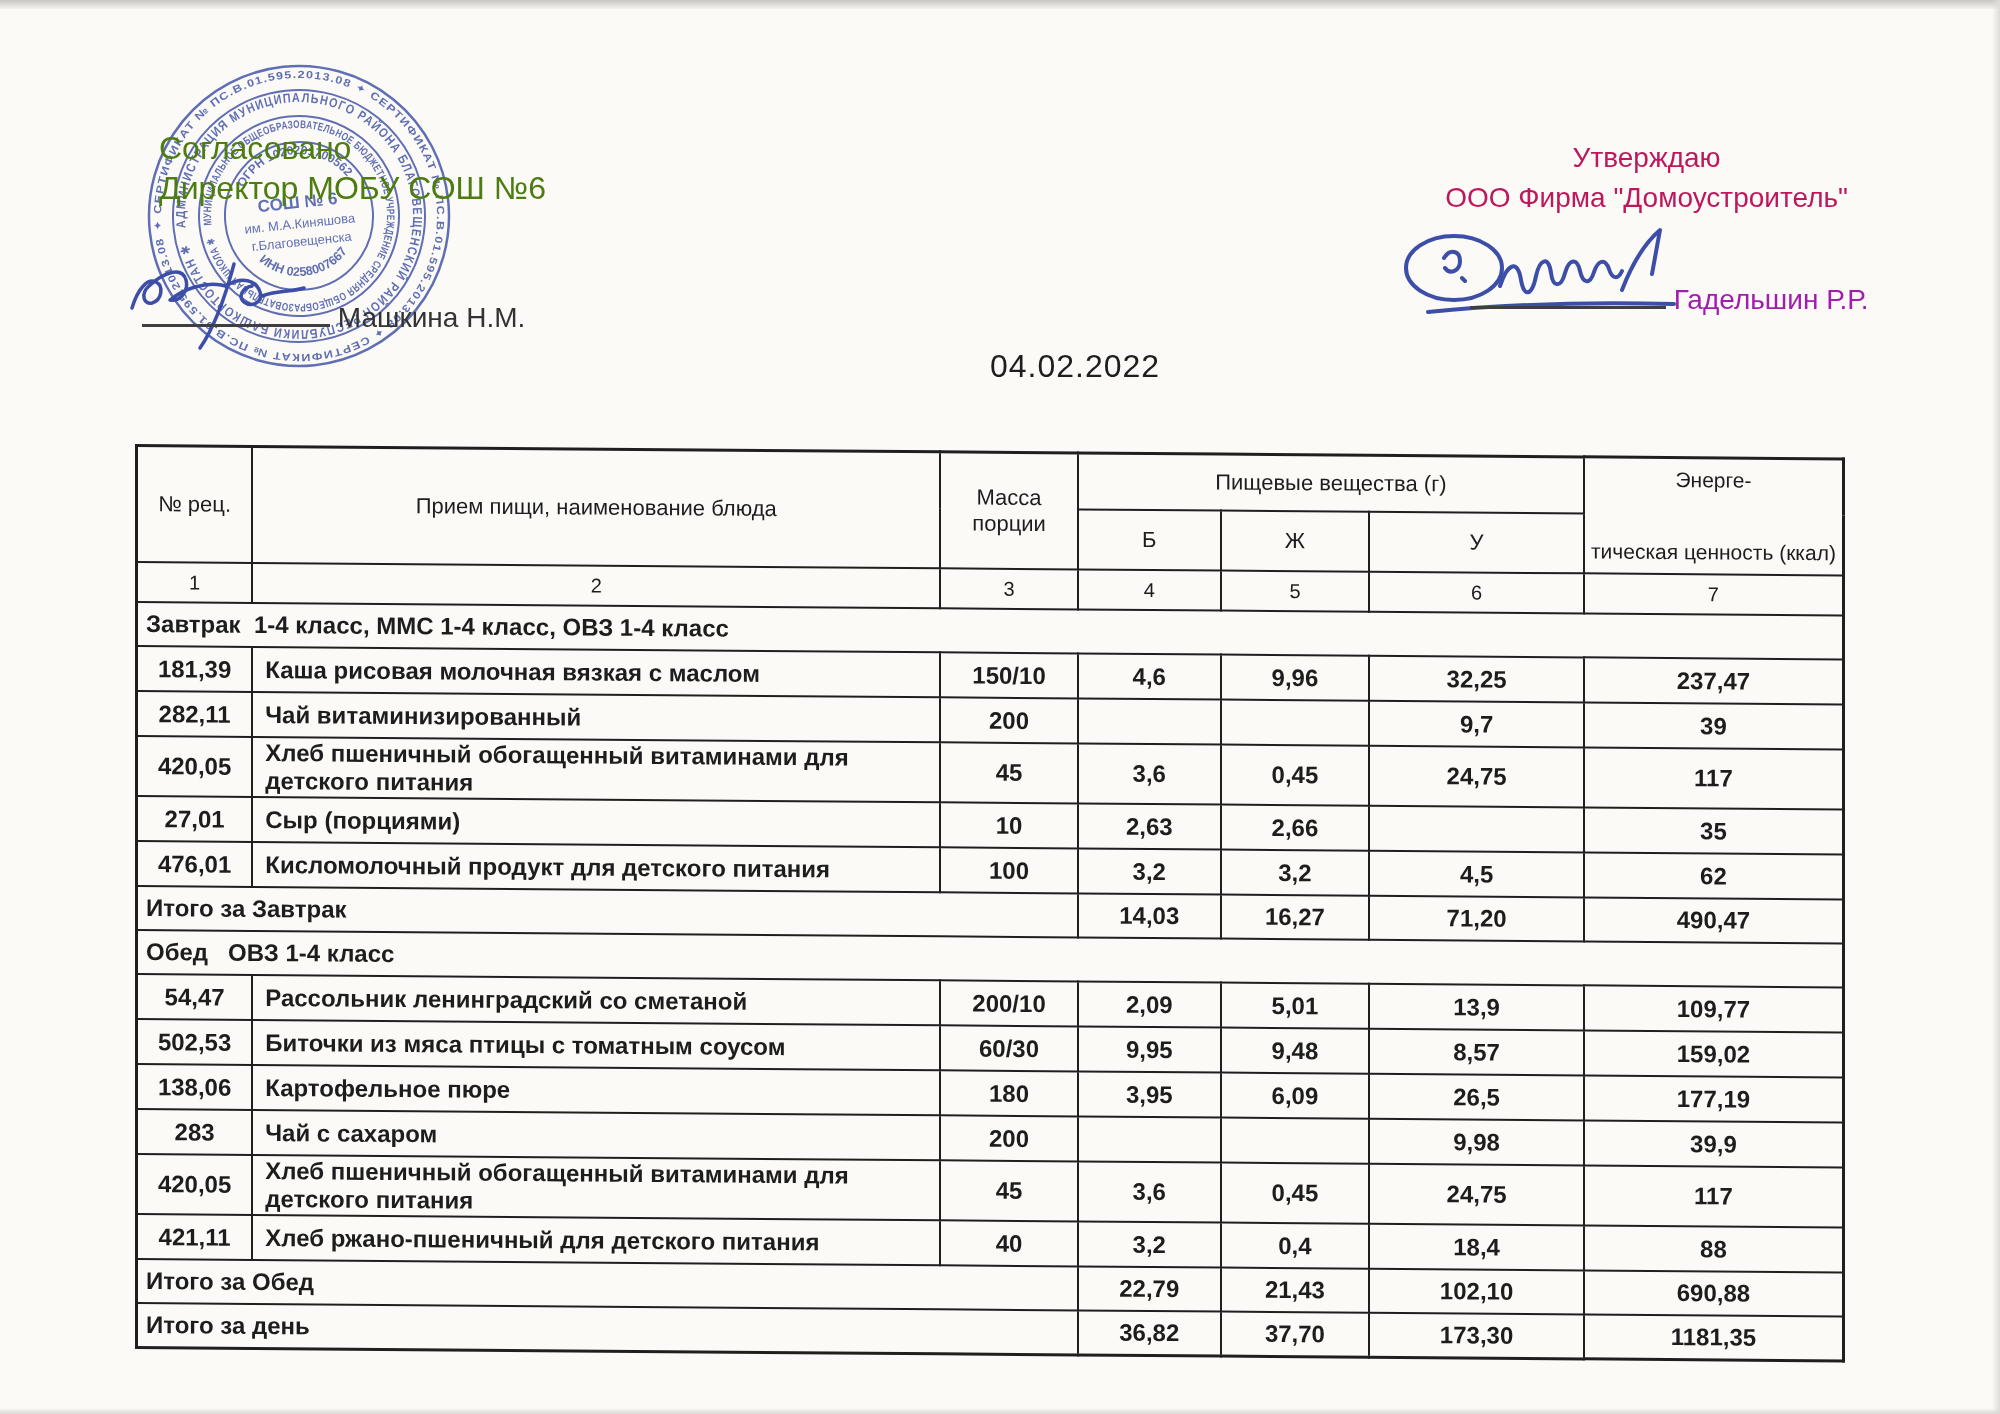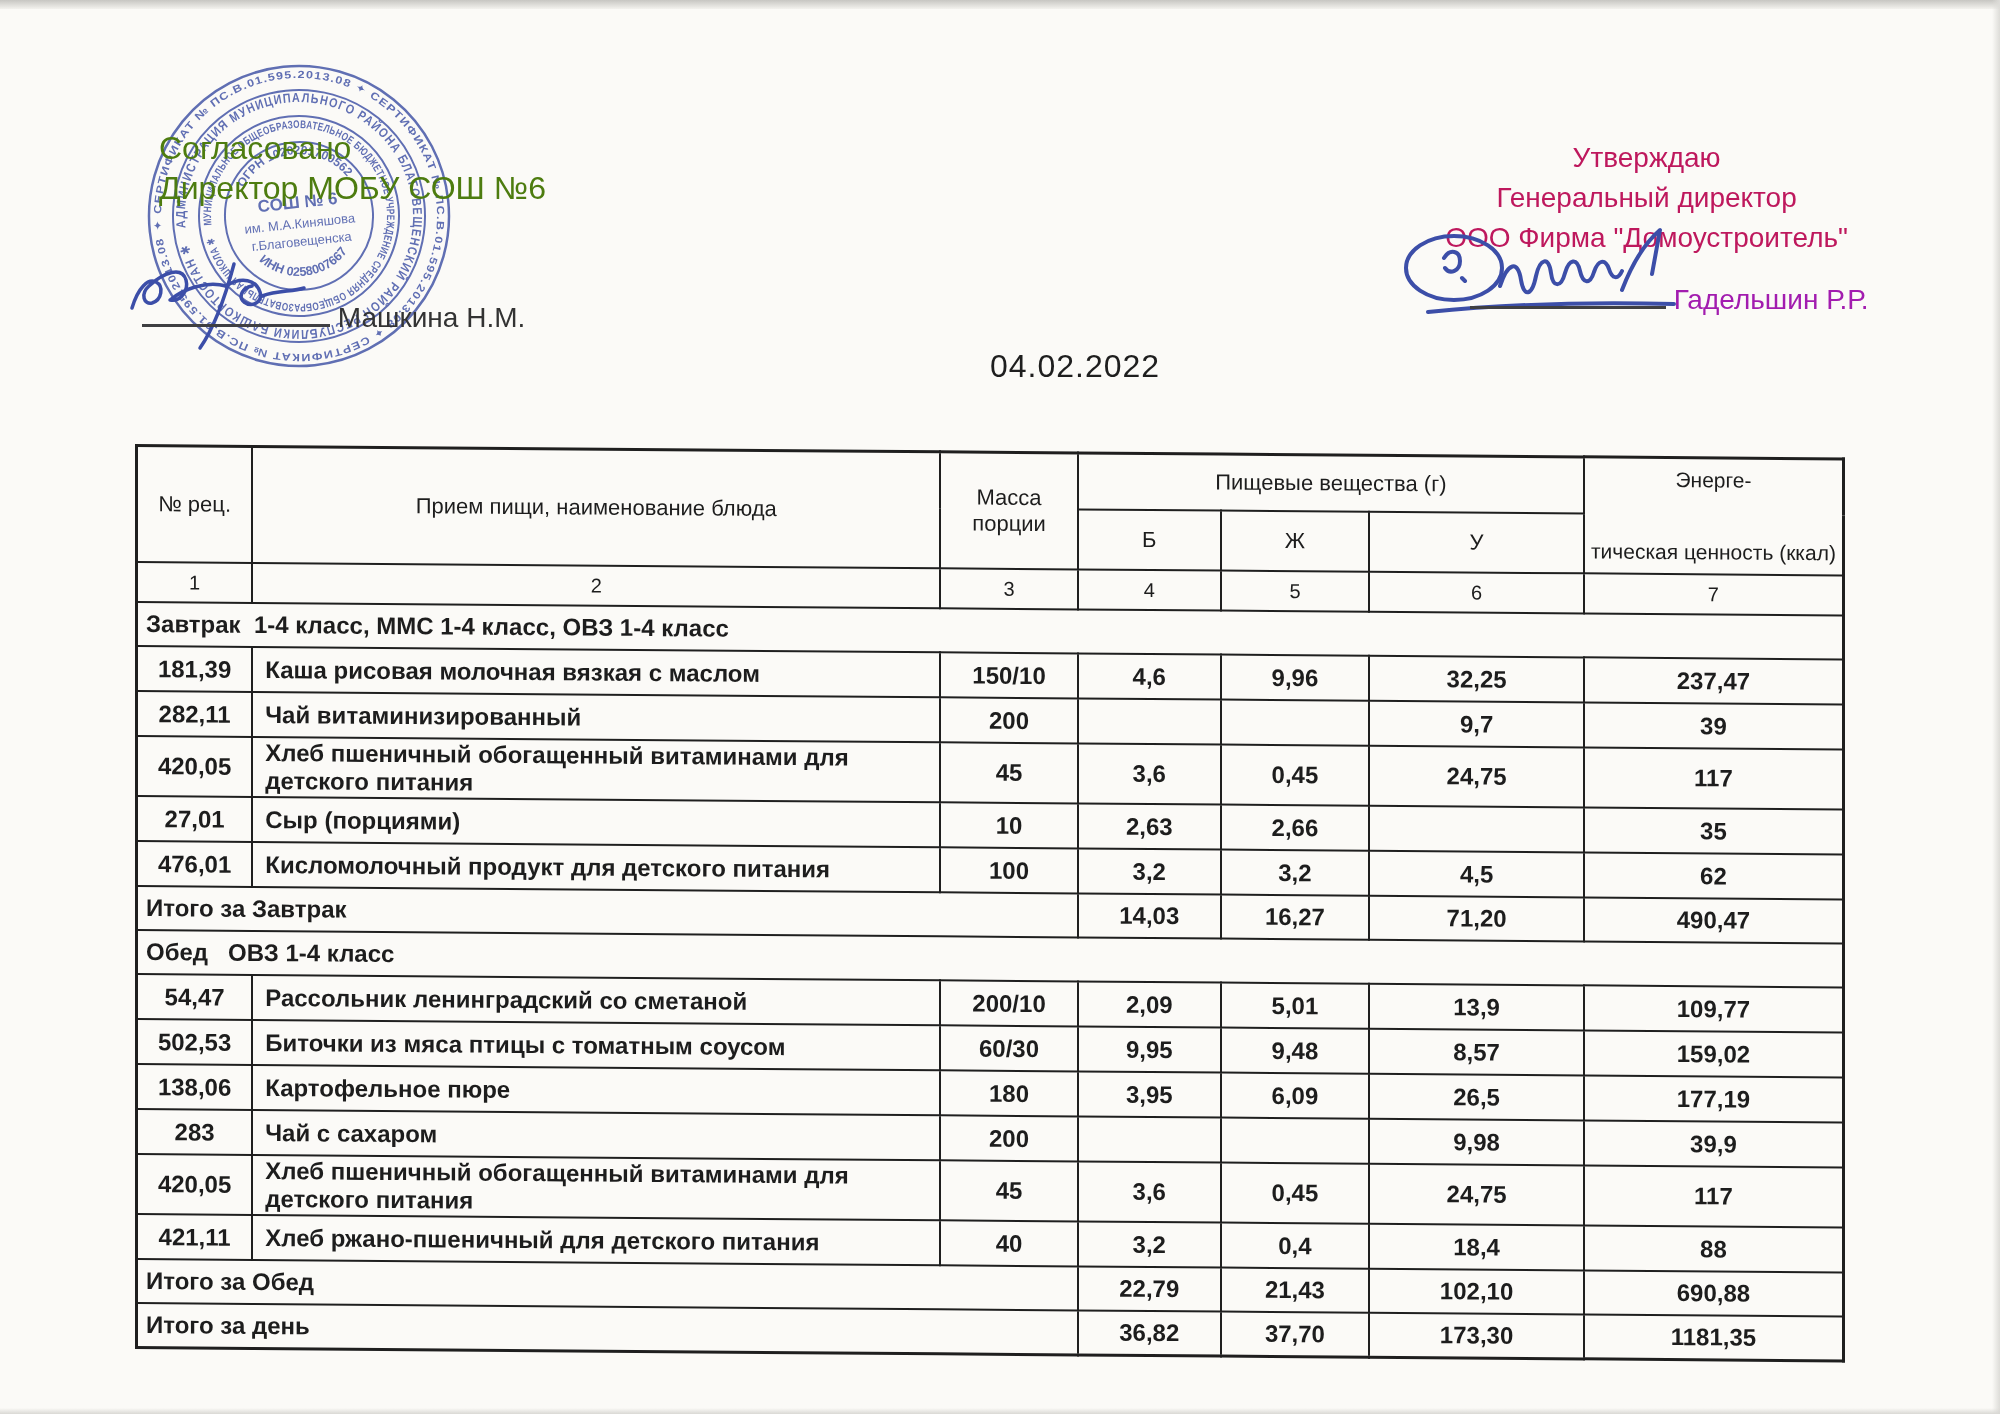--- a/index.html
+++ b/index.html
@@ -111,21 +111,20 @@
     <path d="M140,60 C156,54 170,56 182,52"></path>
   </g>
 </svg>
 <div class="sig-row-left">
   <span class="sig-line left"></span>
   <span>Машкина Н.М.</span>
 </div>
 
 <div class="approve-right">
   <div>Утверждаю</div>
-  <div>Генеральный директор</div>
   <div>ООО Фирма "Домоустроитель"</div>
 </div>
 
 <svg class="sig-right-svg" width="310" height="115" viewBox="0 0 310 115">
   <g fill="none" stroke="#3c4ea8" stroke-width="4" stroke-linecap="round" stroke-linejoin="round">
     <ellipse cx="56" cy="48" rx="48" ry="32"></ellipse>
     <path d="M46,38 C52,28 62,31 62,41 C62,51 52,55 47,48 M64,58 l3,3"></path>
     <path d="M102,66 c8,-24 18,-26 21,-6 c3,18 11,16 15,-4 c4,-18 13,-20 15,-3 c2,15 10,15 14,0 c4,-14 12,-16 15,-2 c3,13 10,14 14,1 c4,-12 11,-14 15,-3 c3,10 9,11 13,2"></path>
     <path d="M224,70 c10,-26 24,-48 38,-60 l-8,44"></path>
     <path d="M30,92 C110,84 200,82 276,84"></path>

